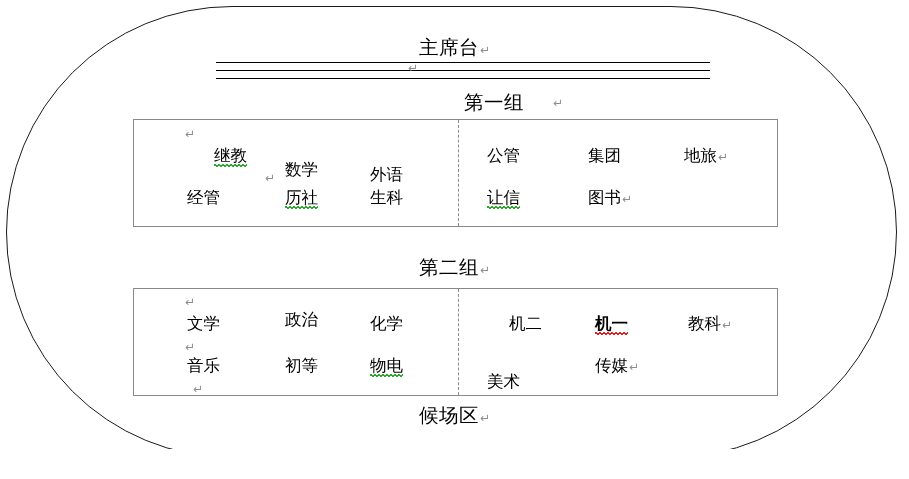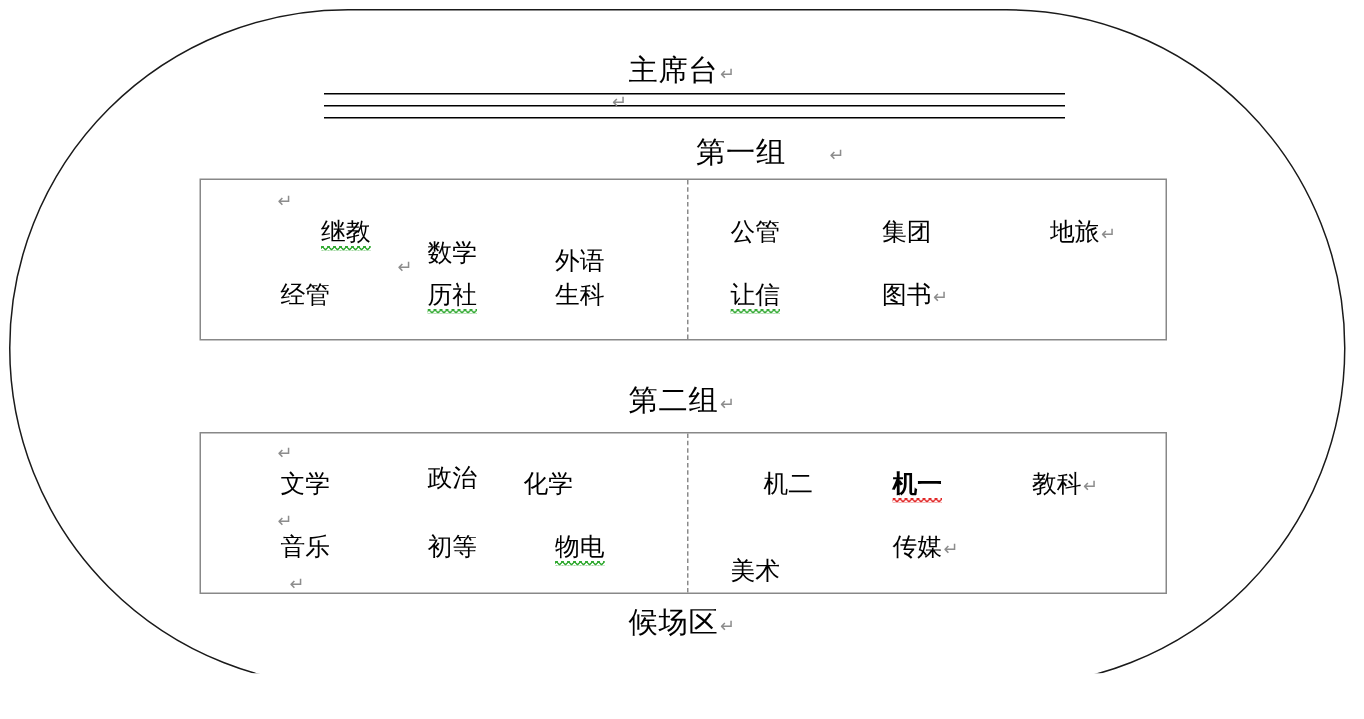--- a/index.html
+++ b/index.html
@@ -166,21 +166,21 @@
   <div class="cell" style="left:370px; top:188px;">
     <span class="txt">生科</span>
   </div>
 
   <div class="cell" style="left:487px; top:146px;">
     <span class="txt">公管</span>
   </div>
   <div class="cell" style="left:588px; top:146px;">
     <span class="txt">集团</span>
   </div>
-  <div class="cell" style="left:684px; top:146px;margin-left:16px;">
+  <div class="cell" style="left:684px; top:146px;">
     <span class="txt">地旅</span><span class="pilcrow inline">↵</span>
   </div>
 
   <div class="cell sq-green" style="left:487px; top:188px;">
     <span class="txt">让信</span>
   </div>
   <div class="cell" style="left:588px; top:188px;">
     <span class="txt">图书</span><span class="pilcrow inline">↵</span>
   </div>
 
@@ -195,21 +195,21 @@
   <div class="pilcrow" style="left:185px; top:296px;">↵</div>
   <div class="pilcrow" style="left:185px; top:341px;">↵</div>
   <div class="pilcrow" style="left:193px; top:383px;">↵</div>
 
   <div class="cell" style="left:187px; top:314px;">
     <span class="txt">文学</span>
   </div>
   <div class="cell" style="left:285px; top:310px;">
     <span class="txt">政治</span>
   </div>
-  <div class="cell" style="left:349px; top:314px;">
+  <div class="cell" style="left:370px; top:314px;">
     <span class="txt">化学</span>
   </div>
 
   <div class="cell" style="left:187px; top:356px;">
     <span class="txt">音乐</span>
   </div>
   <div class="cell" style="left:285px; top:356px;">
     <span class="txt">初等</span>
   </div>
   <div class="cell sq-green" style="left:370px; top:356px;">

